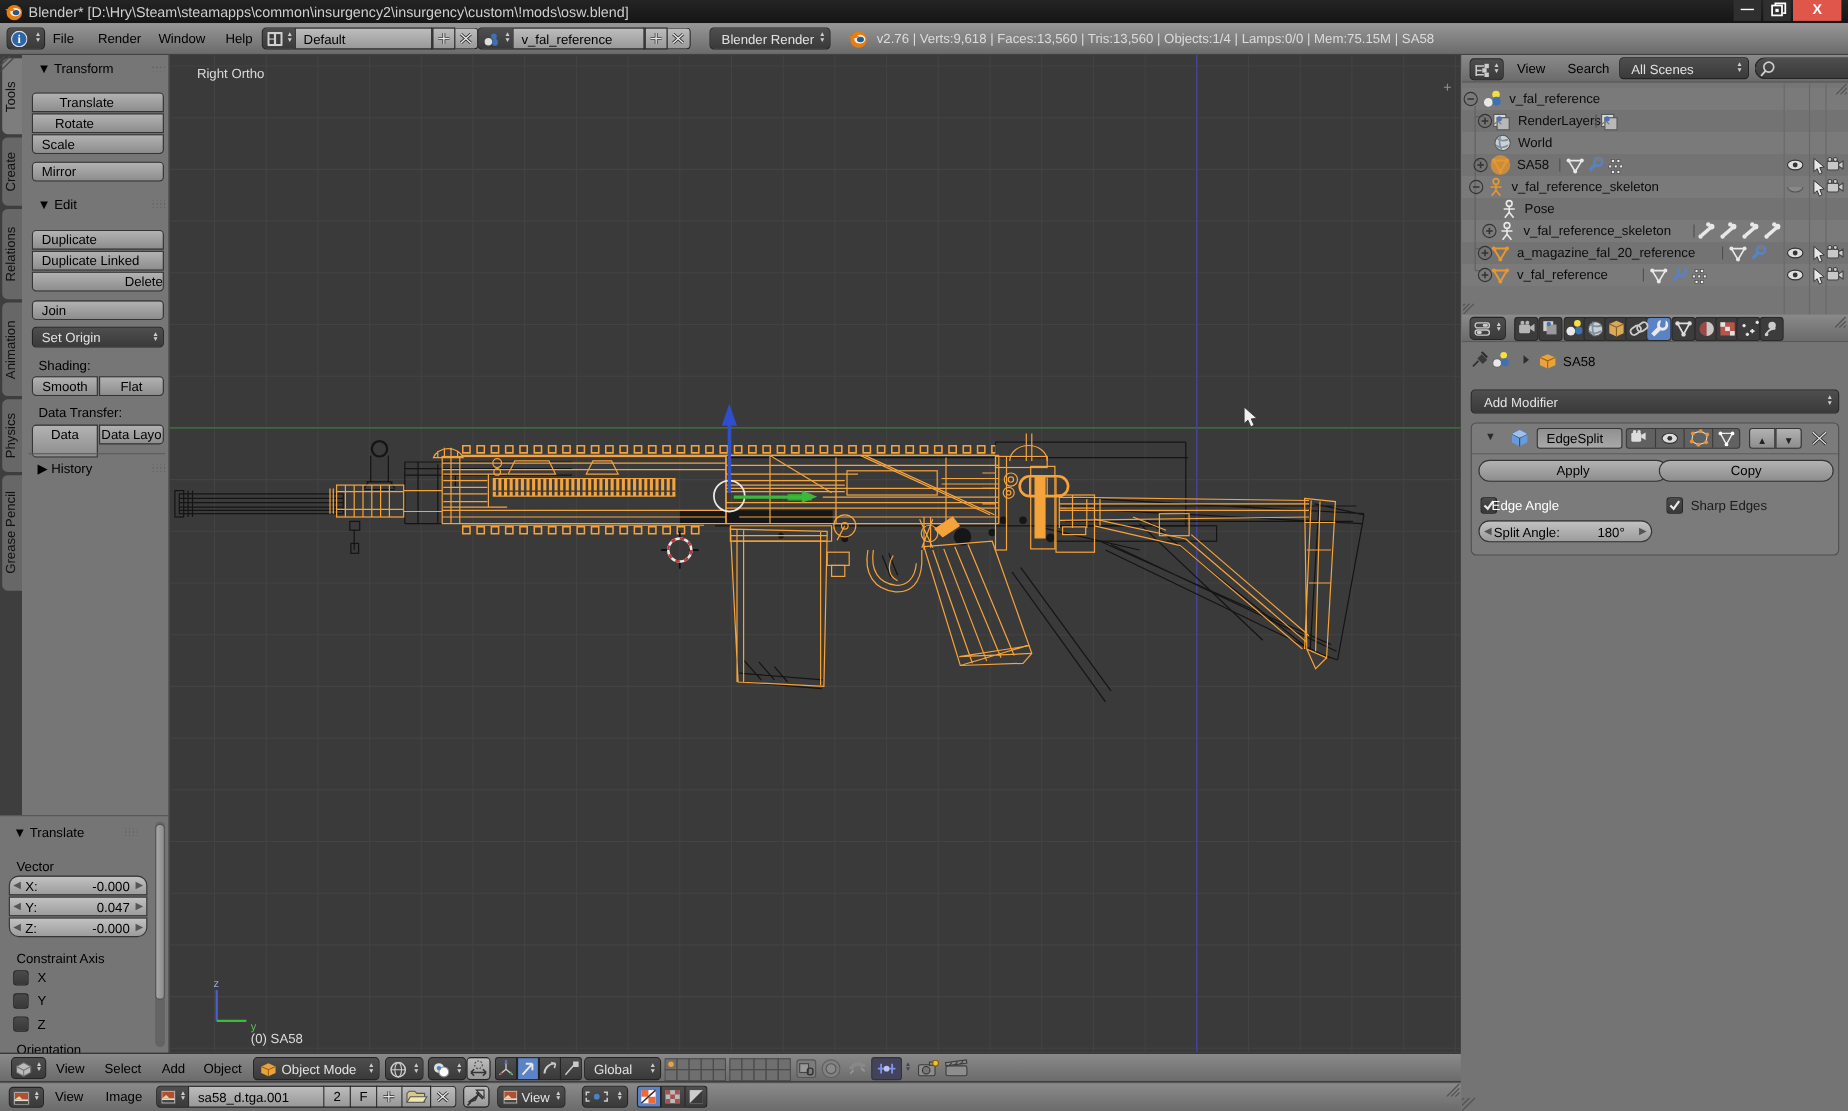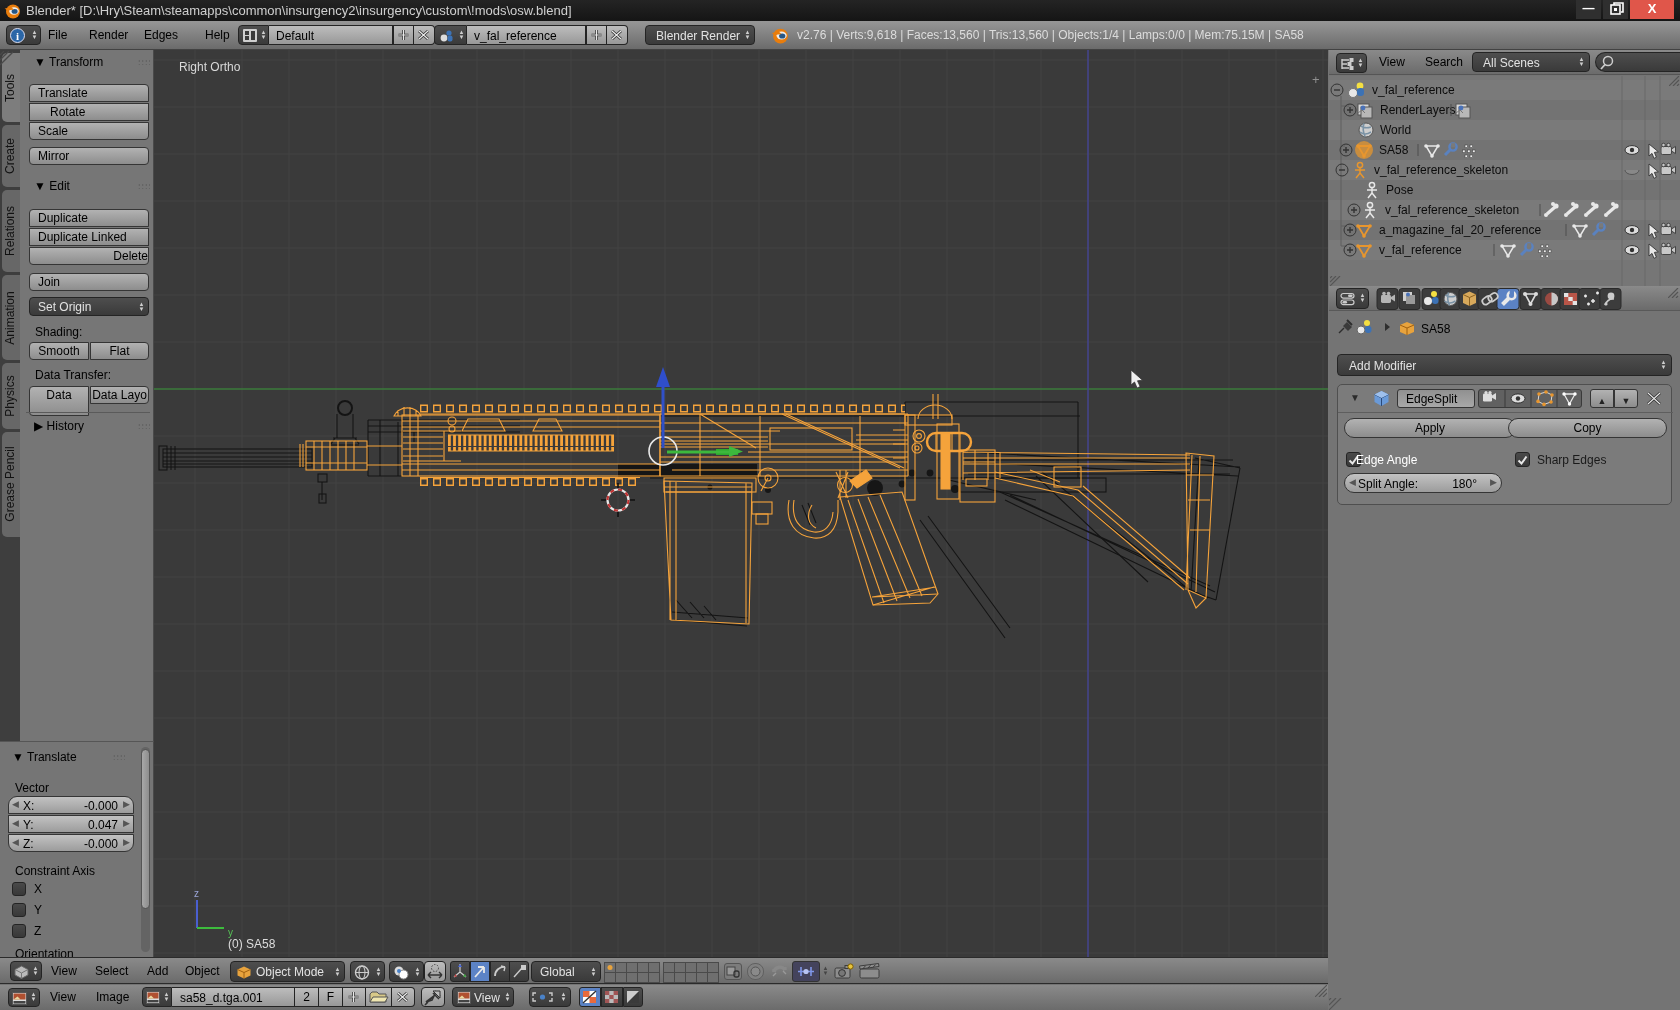--- a/index.html
+++ b/index.html
@@ -39,21 +39,21 @@
 <div class="abs" id="infohdr">
  <div class="abs dk" style="left:6px;top:4px;width:35px;height:20px">
   <svg class="abs" style="left:3px;top:2px" width="15" height="15">
         <circle cx="7.5" cy="7.5" r="7" fill="#2b66a7" stroke="#dde" stroke-width="1"></circle>
         <text x="7.5" y="11.5" font-size="11" font-weight="bold" fill="#fff" text-anchor="middle" font-family="Liberation Serif">i</text>
       </svg>
   <div class="updn" style="right:1px;top:4px">▲<br>▼</div>
  </div>
  <span class="menu" style="left:48px">File</span>
  <span class="menu" style="left:89px">Render</span>
- <span class="menu" style="left:144px">Edges</span>
+ <span class="menu" style="left:144px">Window</span>
  <span class="menu" style="left:205px">Help</span>
  <div class="abs dk" style="left:238px;top:4px;width:31px;height:20px;border-radius:4px 0 0 4px">
   <svg class="abs" style="left:4px;top:3px" width="14" height="13">
         <rect x="0" y="0" width="14" height="13" rx="1" fill="#cfcfcf"></rect>
         <rect x="2" y="2" width="4" height="4" fill="#3a3a3a"></rect>
         <rect x="2" y="7" width="4" height="4" fill="#3a3a3a"></rect>
         <rect x="8" y="2" width="4" height="9" fill="#3a3a3a"></rect>
       </svg>
   <div class="updn" style="right:0;top:4px">▲<br>▼</div>
  </div>
@@ -115,21 +115,21 @@
    <text x="0" y="0" transform="translate(14,268) rotate(-90)">Animation</text>
    <text x="0" y="0" transform="translate(14,346) rotate(-90)">Physics</text>
    <text x="0" y="0" transform="translate(14,434) rotate(-90)">Grease Pencil</text>
   </g>
  </svg>
 </div>
 
 <div class="abs" style="left:20px;top:50px;width:134px;height:691px;background:#767676;border-right:1px solid #4a4a4a">
  <span class="lbl" style="left:14px;top:5px">▼ <b style="font-weight:normal">Transform</b></span>
  <div class="dots" style="left:118px;top:8px">::::::<br>::::::</div>
- <div class="abs btn" style="left:9px;top:34px;width:120px;height:18px;border-radius:4px 4px 0 0;line-height:17px;text-align:left;padding-left:8px">Translate</div>
+ <div class="abs btn" style="left:9px;top:34px;width:120px;height:18px;border-radius:4px 4px 0 0;line-height:17px;text-align:left;padding-left:24px">Translate</div>
  <div class="abs btn" style="left:9px;top:53px;width:120px;height:18px;border-radius:0;line-height:17px;text-align:left;padding-left:20px">Rotate</div>
  <div class="abs btn" style="left:9px;top:72px;width:120px;height:18px;border-radius:0 0 4px 4px;line-height:17px;text-align:left;padding-left:8px">Scale</div>
  <div class="abs btn" style="left:9px;top:97px;width:120px;height:18px;line-height:17px;text-align:left;padding-left:8px">Mirror</div>
  <span class="lbl" style="left:14px;top:129px">▼ Edit</span>
  <div class="dots" style="left:118px;top:132px">::::::<br>::::::</div>
  <div class="abs btn" style="left:9px;top:159px;width:120px;height:18px;border-radius:4px 4px 0 0;line-height:17px;text-align:left;padding-left:8px">Duplicate</div>
  <div class="abs btn" style="left:9px;top:178px;width:120px;height:18px;border-radius:0;line-height:17px;text-align:left;padding-left:8px">Duplicate Linked</div>
  <div class="abs btn" style="left:9px;top:197px;width:120px;height:18px;border-radius:0 0 4px 4px;line-height:17px;text-align:right;padding-left:8px">Delete</div>
  <div class="abs btn" style="left:9px;top:223px;width:120px;height:18px;line-height:17px;text-align:left;padding-left:8px">Join</div>
  <div class="abs dk" style="left:9px;top:247px;width:120px;height:19px">

